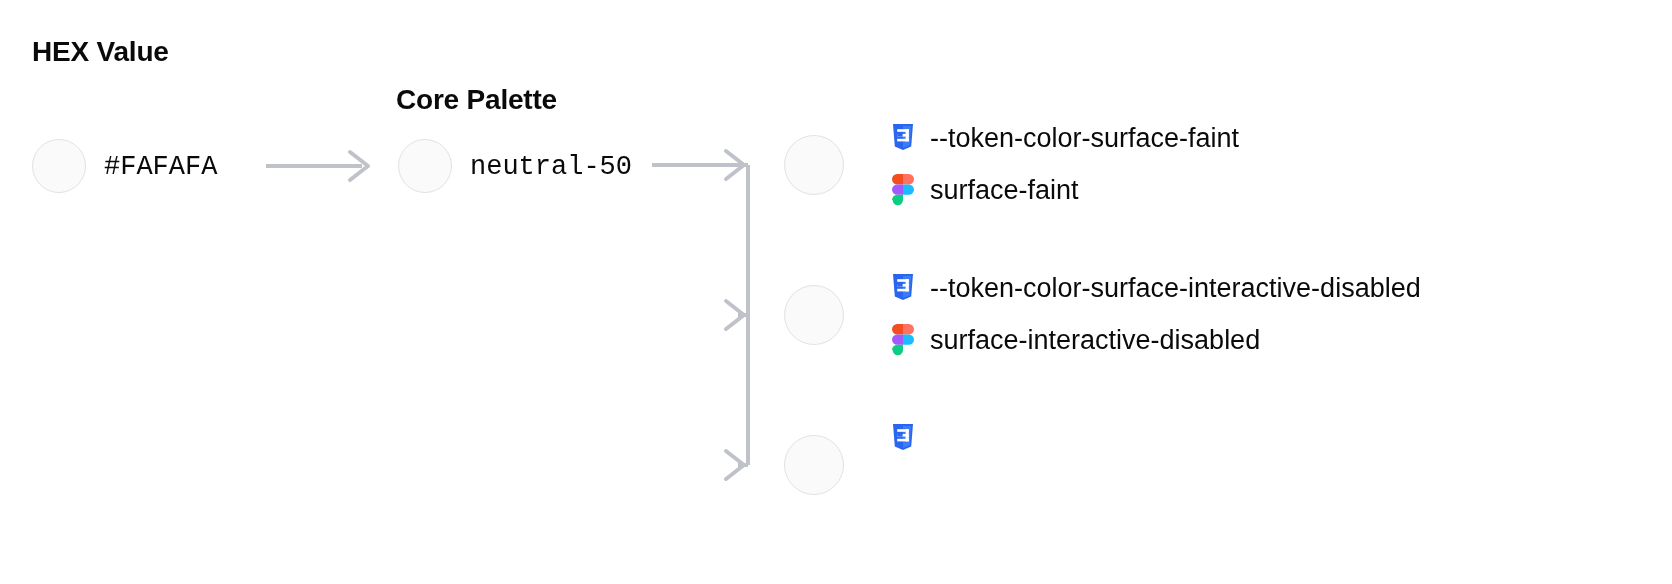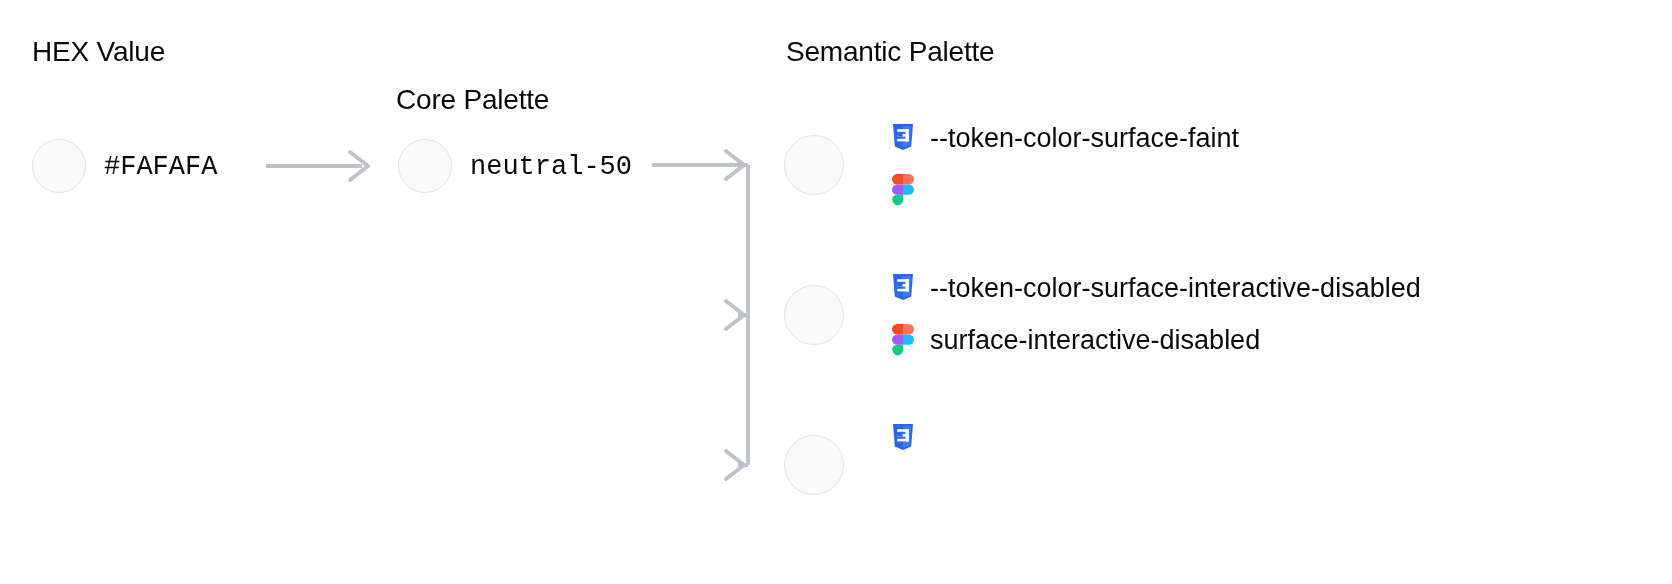--- a/index.html
+++ b/index.html
@@ -16,21 +16,21 @@
     position: relative;
     width: 1672px;
     height: 584px;
     background: #ffffff;
   }
 
   
   .col-heading {
     position: absolute;
     font-family: "Liberation Sans", sans-serif;
-    font-weight: normal;
+    font-weight: bold;
     font-size: 28px;
     line-height: 34px;
     color: #0a0a0a;
     letter-spacing: -0.2px;
     white-space: nowrap;
   }
   .heading-hex      { left: 32px;  top: 35px; }
   .heading-core     { left: 396px; top: 35px; margin-top: 48px; }
   .heading-semantic { left: 786px; top: 35px; }
 
@@ -110,21 +110,20 @@
     white-space: nowrap;
   }
 </style>
 </head>
 <body>
 
 <div class="diagram">
 
   <div class="col-heading heading-hex">HEX Value</div>
   <div class="col-heading heading-core">Core Palette</div>
-  <div class="col-heading heading-semantic">Semantic Palette</div>
 
   <div class="swatch swatch-hex" style="background: rgb(250, 250, 250);"></div>
   <div class="value-label label-hex">#FAFAFA</div>
 
   <div class="swatch swatch-core" style="background: rgb(250, 250, 250);"></div>
   <div class="value-label label-core">neutral-50</div>
 
   <div class="swatch swatch-sem swatch-sem-1" style="background: rgb(250, 250, 250);"></div>
   <div class="swatch swatch-sem swatch-sem-2" style="background: rgb(250, 250, 250);"></div>
   <div class="swatch swatch-sem swatch-sem-3" style="background: rgb(250, 250, 250);"></div>
@@ -172,20 +171,21 @@
     <div class="token-row">
       <span class="token-icon">
         <svg width="22" height="32" viewBox="0 0 22 32">
           <path d="M0 5.2A5.2 5.2 0 0 1 5.2 0H11v10.4H5.2A5.2 5.2 0 0 1 0 5.2Z" fill="#F24E1E"></path>
           <path d="M11 0h5.8a5.2 5.2 0 1 1 0 10.4H11Z" fill="#FF7262"></path>
           <path d="M0 15.6a5.2 5.2 0 0 1 5.2-5.2H11v10.4H5.2A5.2 5.2 0 0 1 0 15.6Z" fill="#A259FF"></path>
           <path d="M11 10.4h5.8a5.2 5.2 0 1 1 0 10.4H11Z" fill="#1ABCFE"></path>
           <path d="M0 26a5.2 5.2 0 0 1 5.2-5.2H11V26a5.2 5.2 0 0 1-10.4 0Z" fill="#0ACF83"></path>
         </svg>
       </span>
+      <span class="token-text">surface-faint</span>
     </div>
   </div>
 
   <div class="sem-group sem-group-2">
     <div class="token-row">
       <span class="token-icon">
         <svg width="24" height="28" viewBox="0 0 24 28">
           <path d="M2 0 H22 L20.2 22.4 L12 26 L3.8 22.4 Z" fill="#2965F1"></path>
           <path d="M12 2 H20.2 L18.7 21.2 L12 24.1 Z" fill="#3B7DF5"></path>
           <g fill="#FFFFFF">

